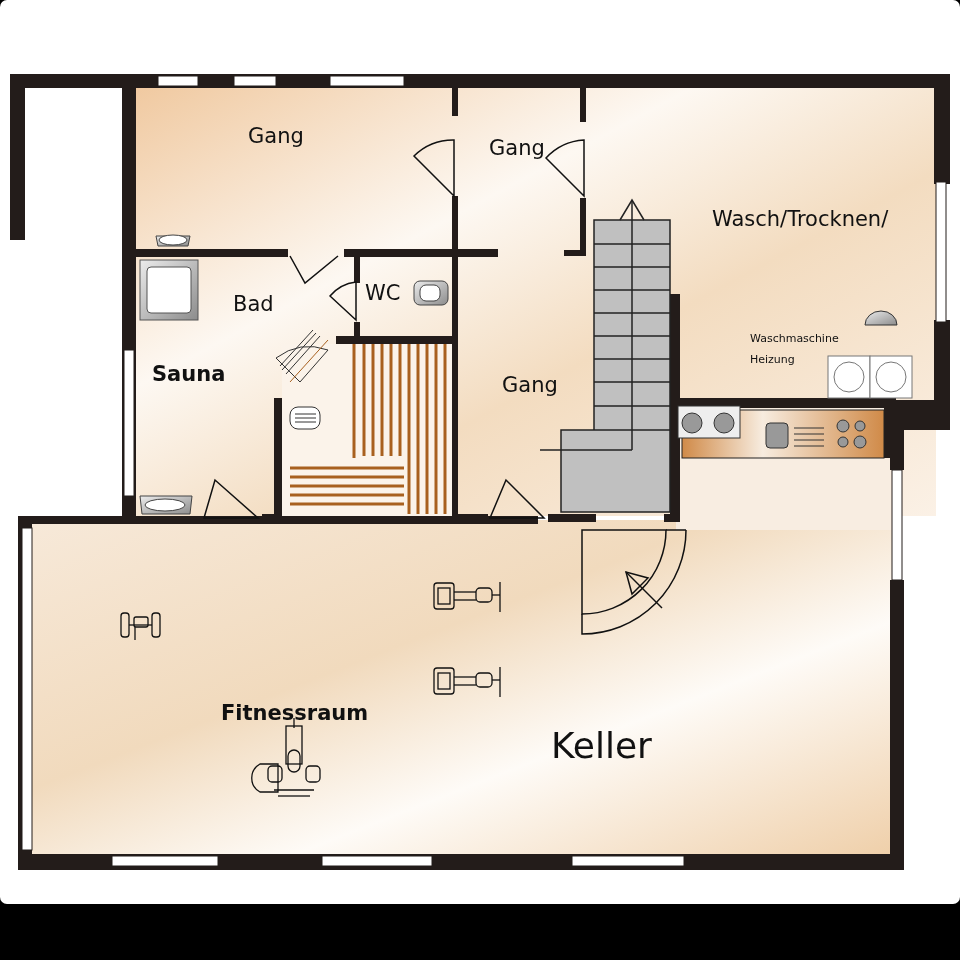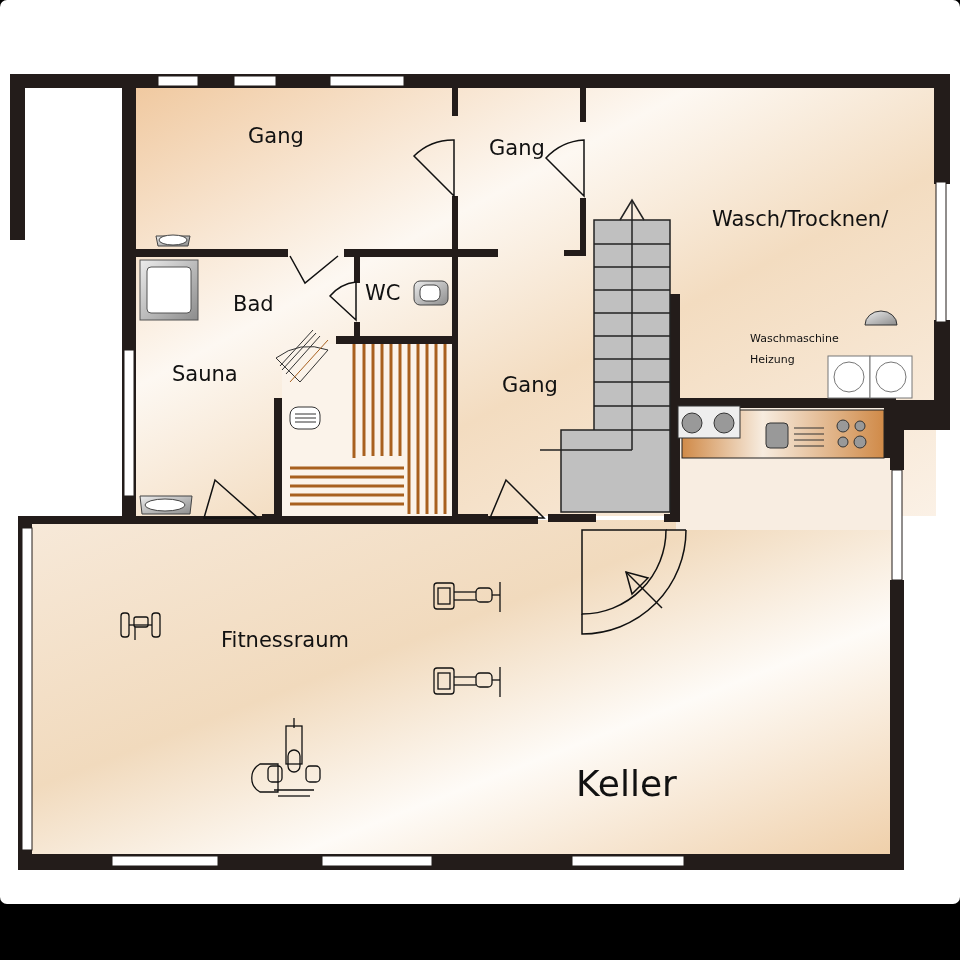--- a/index.html
+++ b/index.html
@@ -242,19 +242,19 @@
   </g>
 </svg>
 
 <div class="lbl l-md" style="left:248px;top:126px;">Gang</div>
 <div class="lbl l-md" style="left:489px;top:138px;">Gang</div>
 <div class="lbl l-wt" style="left:712px;top:207px;">
   <div>Wasch/Trocknen/</div>
 </div>
 <div class="lbl l-md" style="left:233px;top:280px;margin-top:14px;">Bad</div>
 <div class="lbl l-md" style="left:365px;top:283px;">WC</div>
-<div class="lbl l-md" style="left:172px;top:364px;">Sauna</div>
+<div class="lbl l-md" style="left:152px;top:364px;font-weight:bold;">Sauna</div>
 <div class="lbl l-md" style="left:502px;top:375px;">Gang</div>
-<div class="lbl l-md" style="left:221px;top:630px;">Fitnessraum</div>
-<div class="lbl l-lg" style="left:576px;top:728px;margin-top:38px;">Keller</div>
+<div class="lbl l-md" style="left:221px;top:703px;font-weight:bold;">Fitnessraum</div>
+<div class="lbl l-lg" style="left:551px;top:728px;">Keller</div>
 <div class="lbl l-sm" style="left:750px;top:333px;">Waschmaschine</div>
 <div class="lbl l-sm" style="left:750px;top:354px;">Heizung</div>
 </div>
 
 </body></html>

